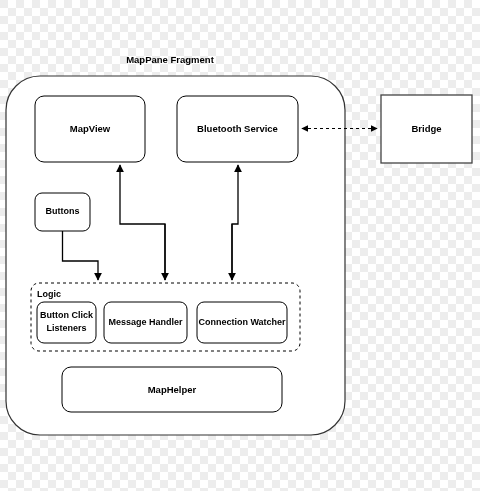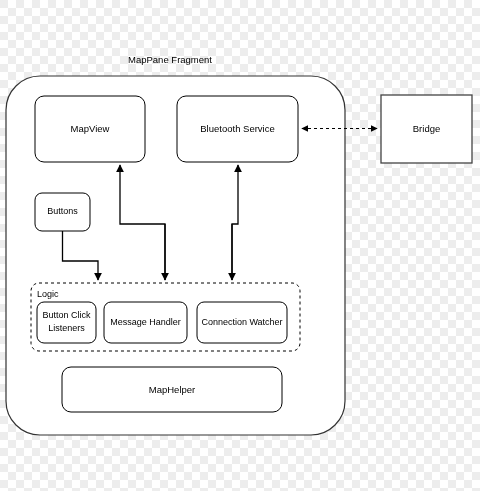--- a/index.html
+++ b/index.html
@@ -11,20 +11,21 @@
   body {
     font-family: "Liberation Sans", sans-serif;
   }
   #canvas {
     position: relative;
     width: 480px;
     height: 491px;
     overflow: hidden;
     background:
       repeating-conic-gradient(#ffffff 0% 25%, #ededed 0% 50%) 0 0 / 16px 16px;
+    font-weight: bold;
   }
   #diagram-svg {
     position: absolute;
     left: 0;
     top: 0;
     width: 480px;
     height: 491px;
     display: block;
   }
   .box-fill {

